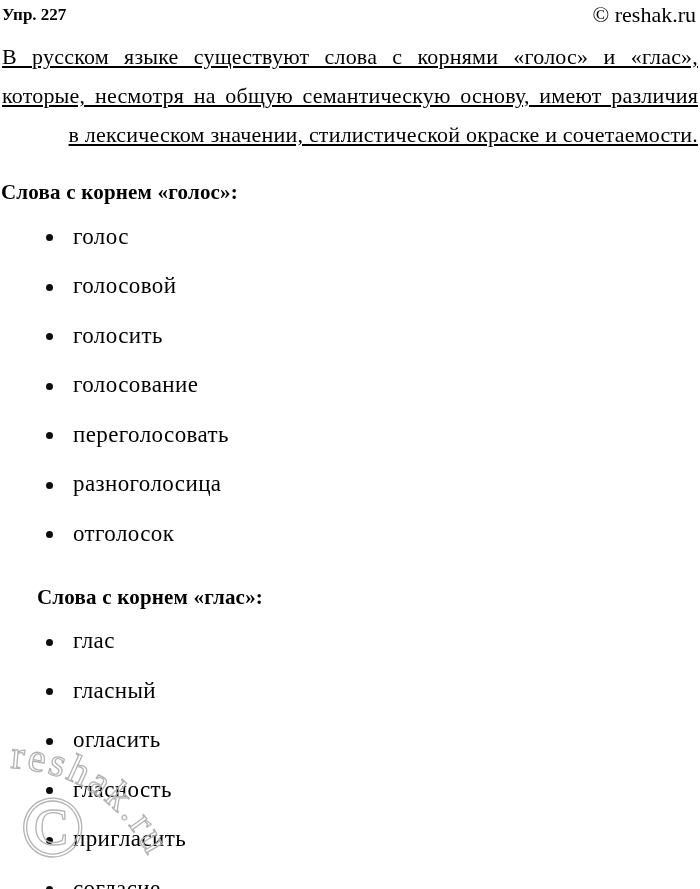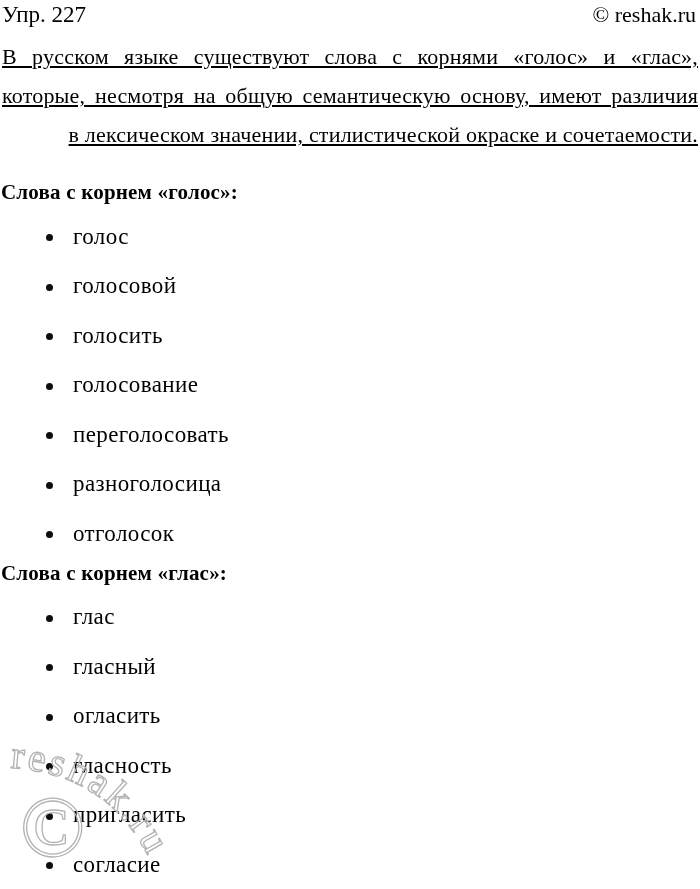--- a/index.html
+++ b/index.html
@@ -11,40 +11,40 @@
     font-family: "Liberation Serif", "DejaVu Serif", serif;
     position: relative;
   }
   .hdr {
     display: flex;
     justify-content: space-between;
     align-items: flex-start;
     padding: 3px 4px 0 2px;
     height: 24px;
   }
-  .ex-num { font-weight: normal; font-size: 23px; line-height: 24px; }
+  .ex-num { font-weight: bold; font-size: 17px; line-height: 24px; }
   .copyright { font-size: 22px; line-height: 24px; }
   .para {
     margin: 10px 0 0 0;
     padding: 0 2px;
     font-size: 22px;
     line-height: 39px;
     letter-spacing: 0.2px;
     text-decoration: underline;
   }
   .para .jline { text-align: justify; text-align-last: justify; }
   .para .lline { text-align: right; }
   h2.sec {
     margin: 24px 0 0 1px;
     font-size: 21px;
     line-height: 28px;
     font-weight: bold;
     letter-spacing: 0.2px;
   }
-  h2.sec2 { margin-top: 0; }
+  h2.sec2 { margin-top: 24px; padding-left: 36px; }
   ul.words {
     list-style: none;
     margin: 6px 0 0 12px;
     padding: 0;
     text-align: right;
   }
   ul.words li {
     height: 49.5px;
     display: flex;
     align-items: center;

